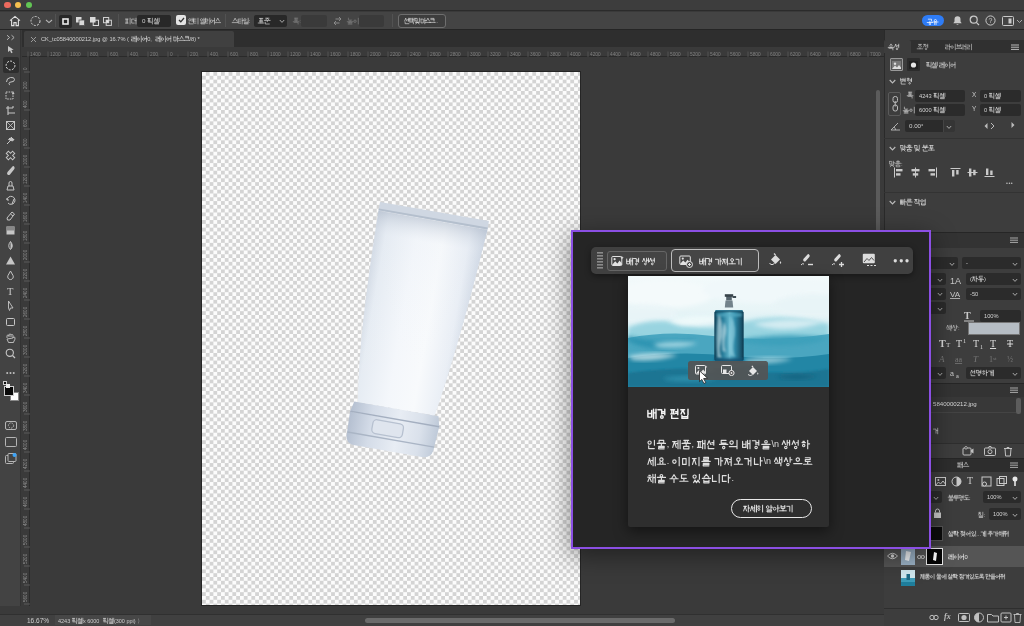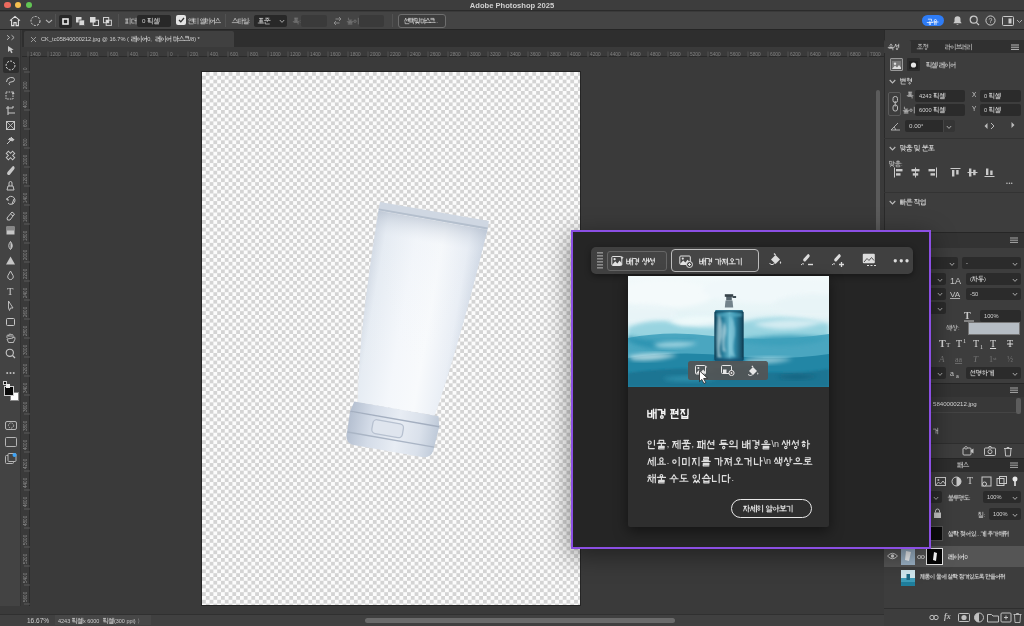--- a/index.html
+++ b/index.html
@@ -3,21 +3,20 @@
 html,body{margin:0;padding:0;width:1024px;height:626px;overflow:hidden;background:#3a3a3a;
 font-family:"Liberation Sans",sans-serif;}
 *{box-sizing:border-box;}
 .abs{position:absolute;}
 </style></head><body>
 <div class="abs" style="left:0;top:0;width:1024px;height:626px;">
 <div class="abs" style="left:0;top:0;width:1024px;height:11px;background:#3d3d3d;border-bottom:1px solid #2b2b2b;"></div>
     <div class="abs" style="left:4.3px;top:1.9px;width:6.4px;height:6.4px;border-radius:50%;background:#ec6a5e;"></div>
     <div class="abs" style="left:15px;top:1.9px;width:6.4px;height:6.4px;border-radius:50%;background:#f5bf4f;"></div>
     <div class="abs" style="left:25.7px;top:1.9px;width:6.4px;height:6.4px;border-radius:50%;background:#62c554;"></div>
-    <div class="abs" style="left:0;top:0.5px;width:1024px;text-align:center;font-size:7.6px;font-weight:700;color:#d0d0d0;">Adobe Photoshop 2025</div>
     <div class="abs" style="left:0;top:12px;width:1024px;height:18px;background:#444;border-bottom:1px solid #252525;"></div>
     <svg class="abs" style="left:9px;top:14.5px;" width="12" height="12" viewBox="0 0 12 12">
       <path d="M1 5.6 L6 1.4 L11 5.6 M2.6 5 V10.6 H4.9 V7.6 H7.1 V10.6 H9.4 V5" fill="none" stroke="#e0e0e0" stroke-width="1.1"></path>
     </svg>
     <svg class="abs" style="left:30px;top:15.5px;" width="11" height="11" viewBox="0 0 11 11">
       <ellipse cx="5.5" cy="5" rx="4.5" ry="4.5" fill="none" stroke="#d8d8d8" stroke-width="1" stroke-dasharray="2 1.3"></ellipse>
     </svg>
     <svg class="abs" style="left:45px;top:19px;" width="8" height="5" viewBox="0 0 8 5">
       <path d="M1 1 l3 2.6 L7 1" fill="none" stroke="#b5b5b5" stroke-width="1.1"></path>
     </svg>

